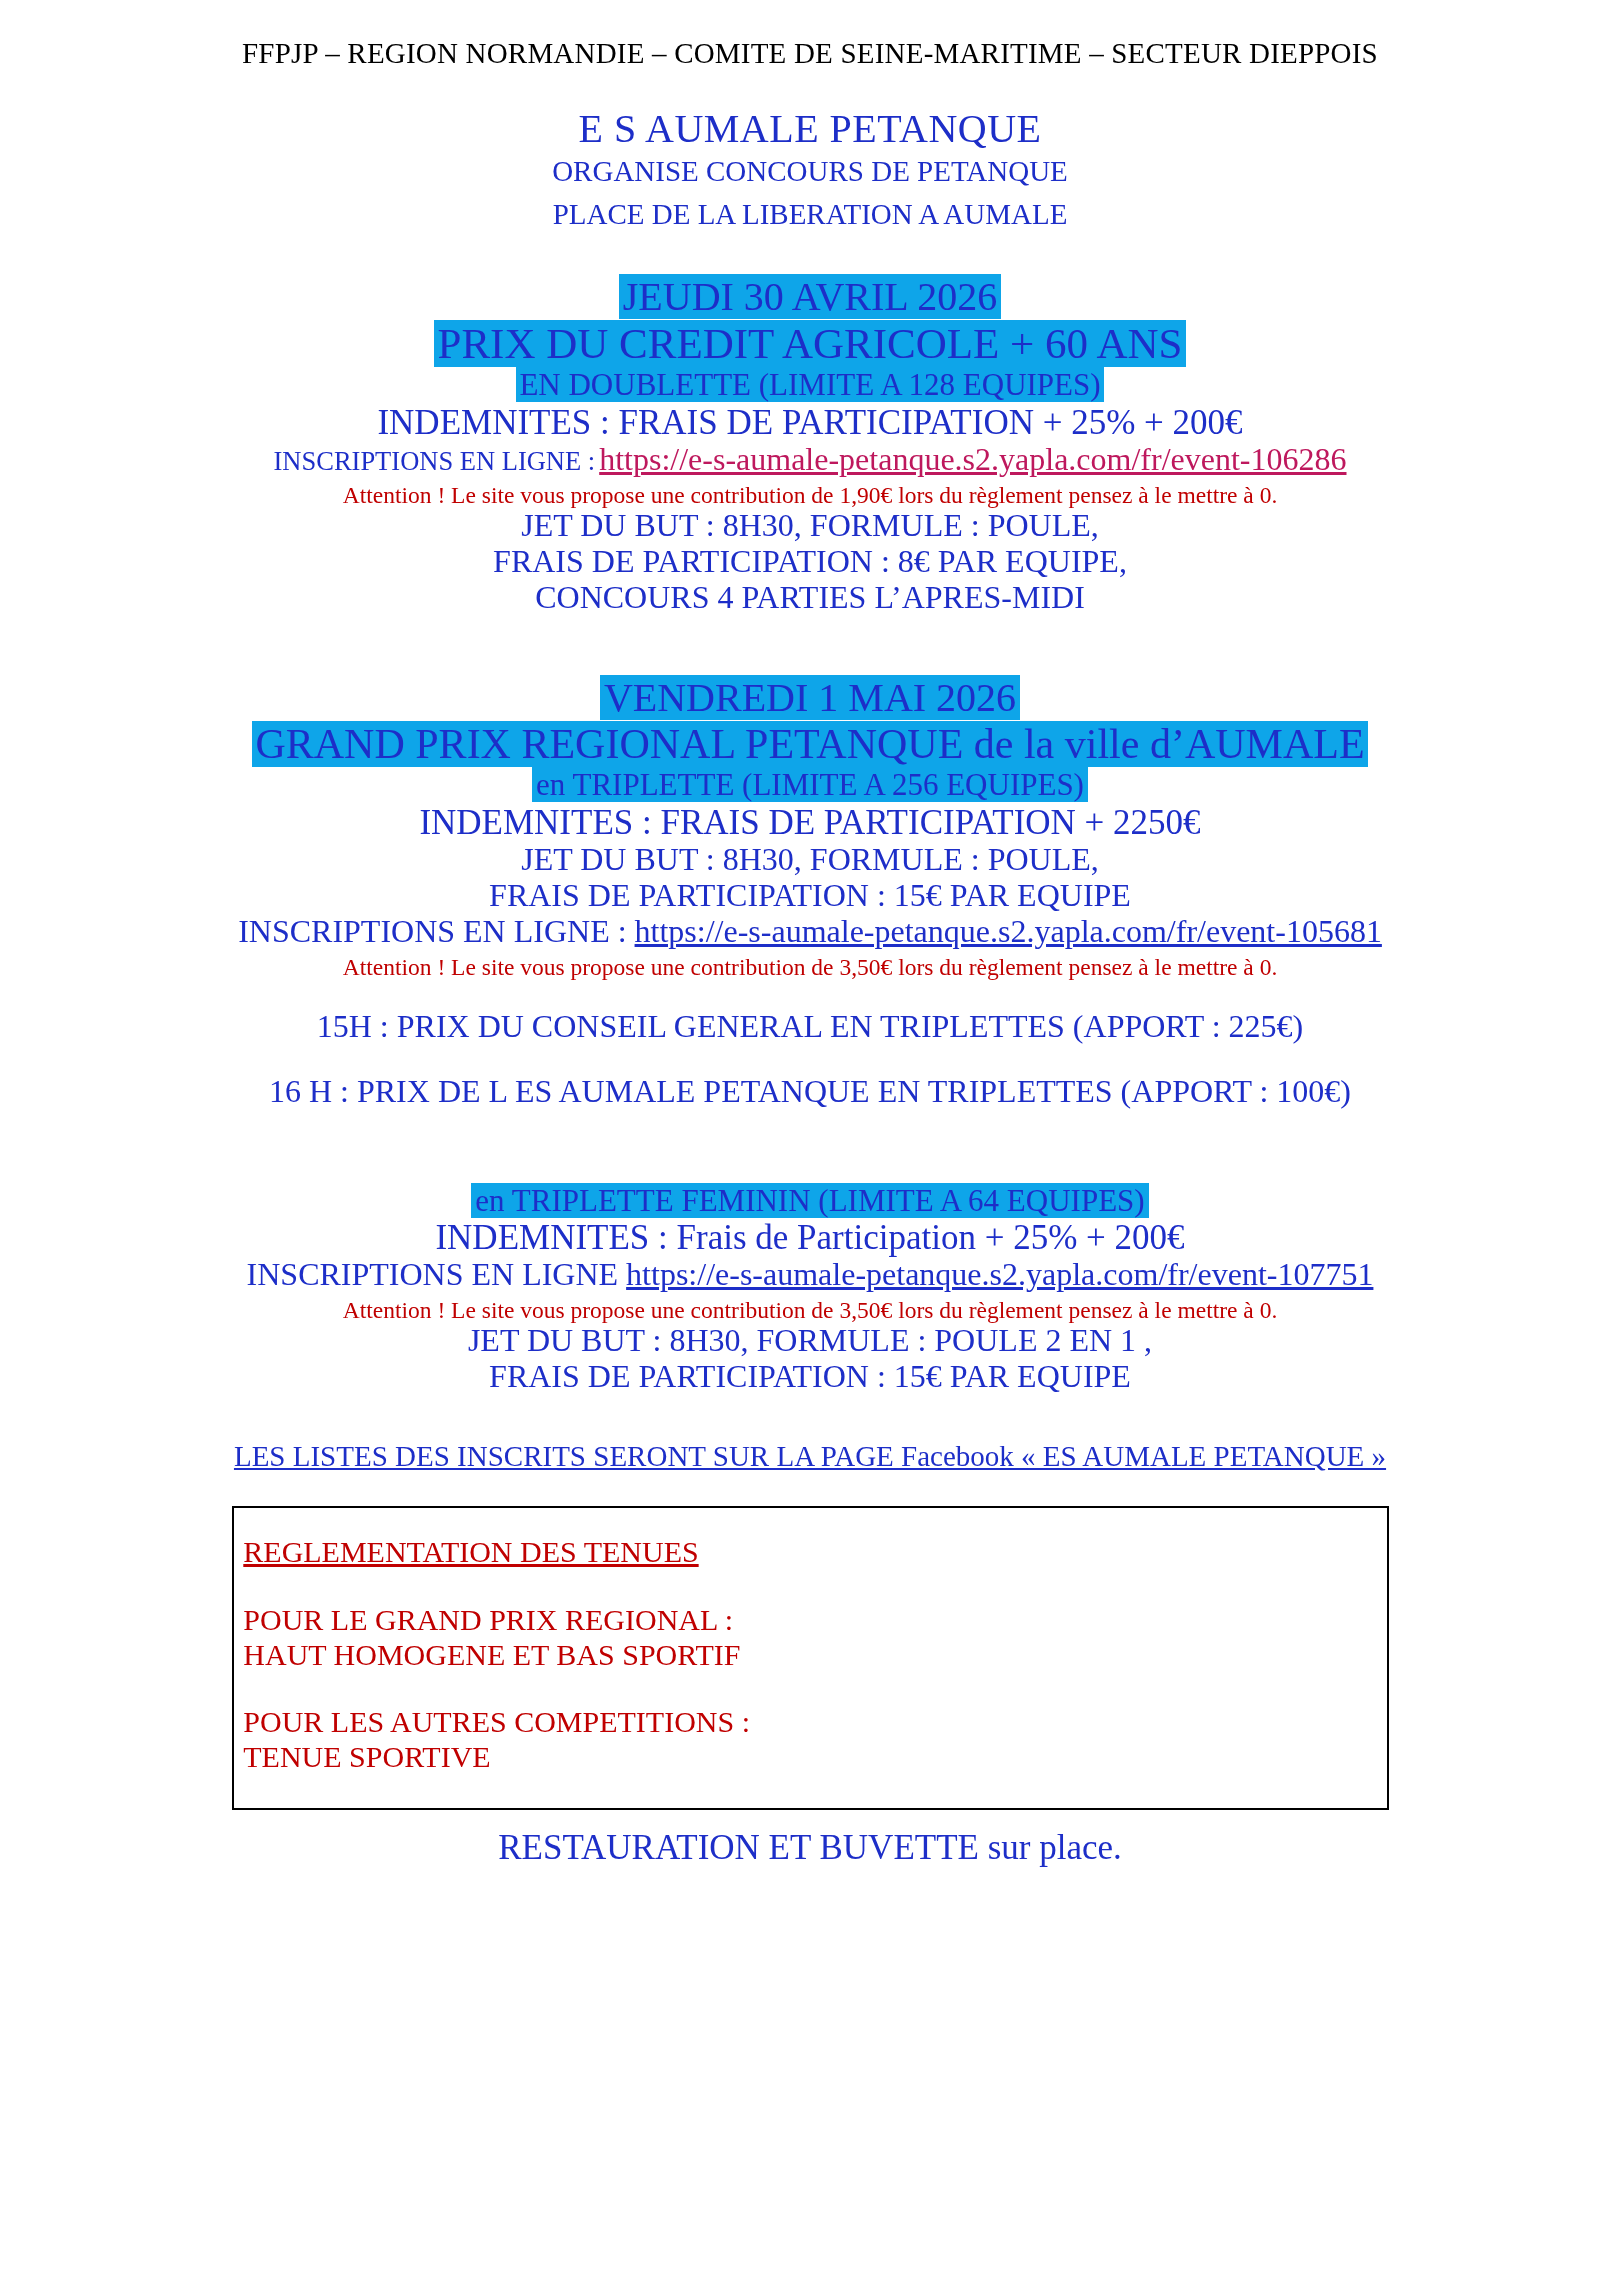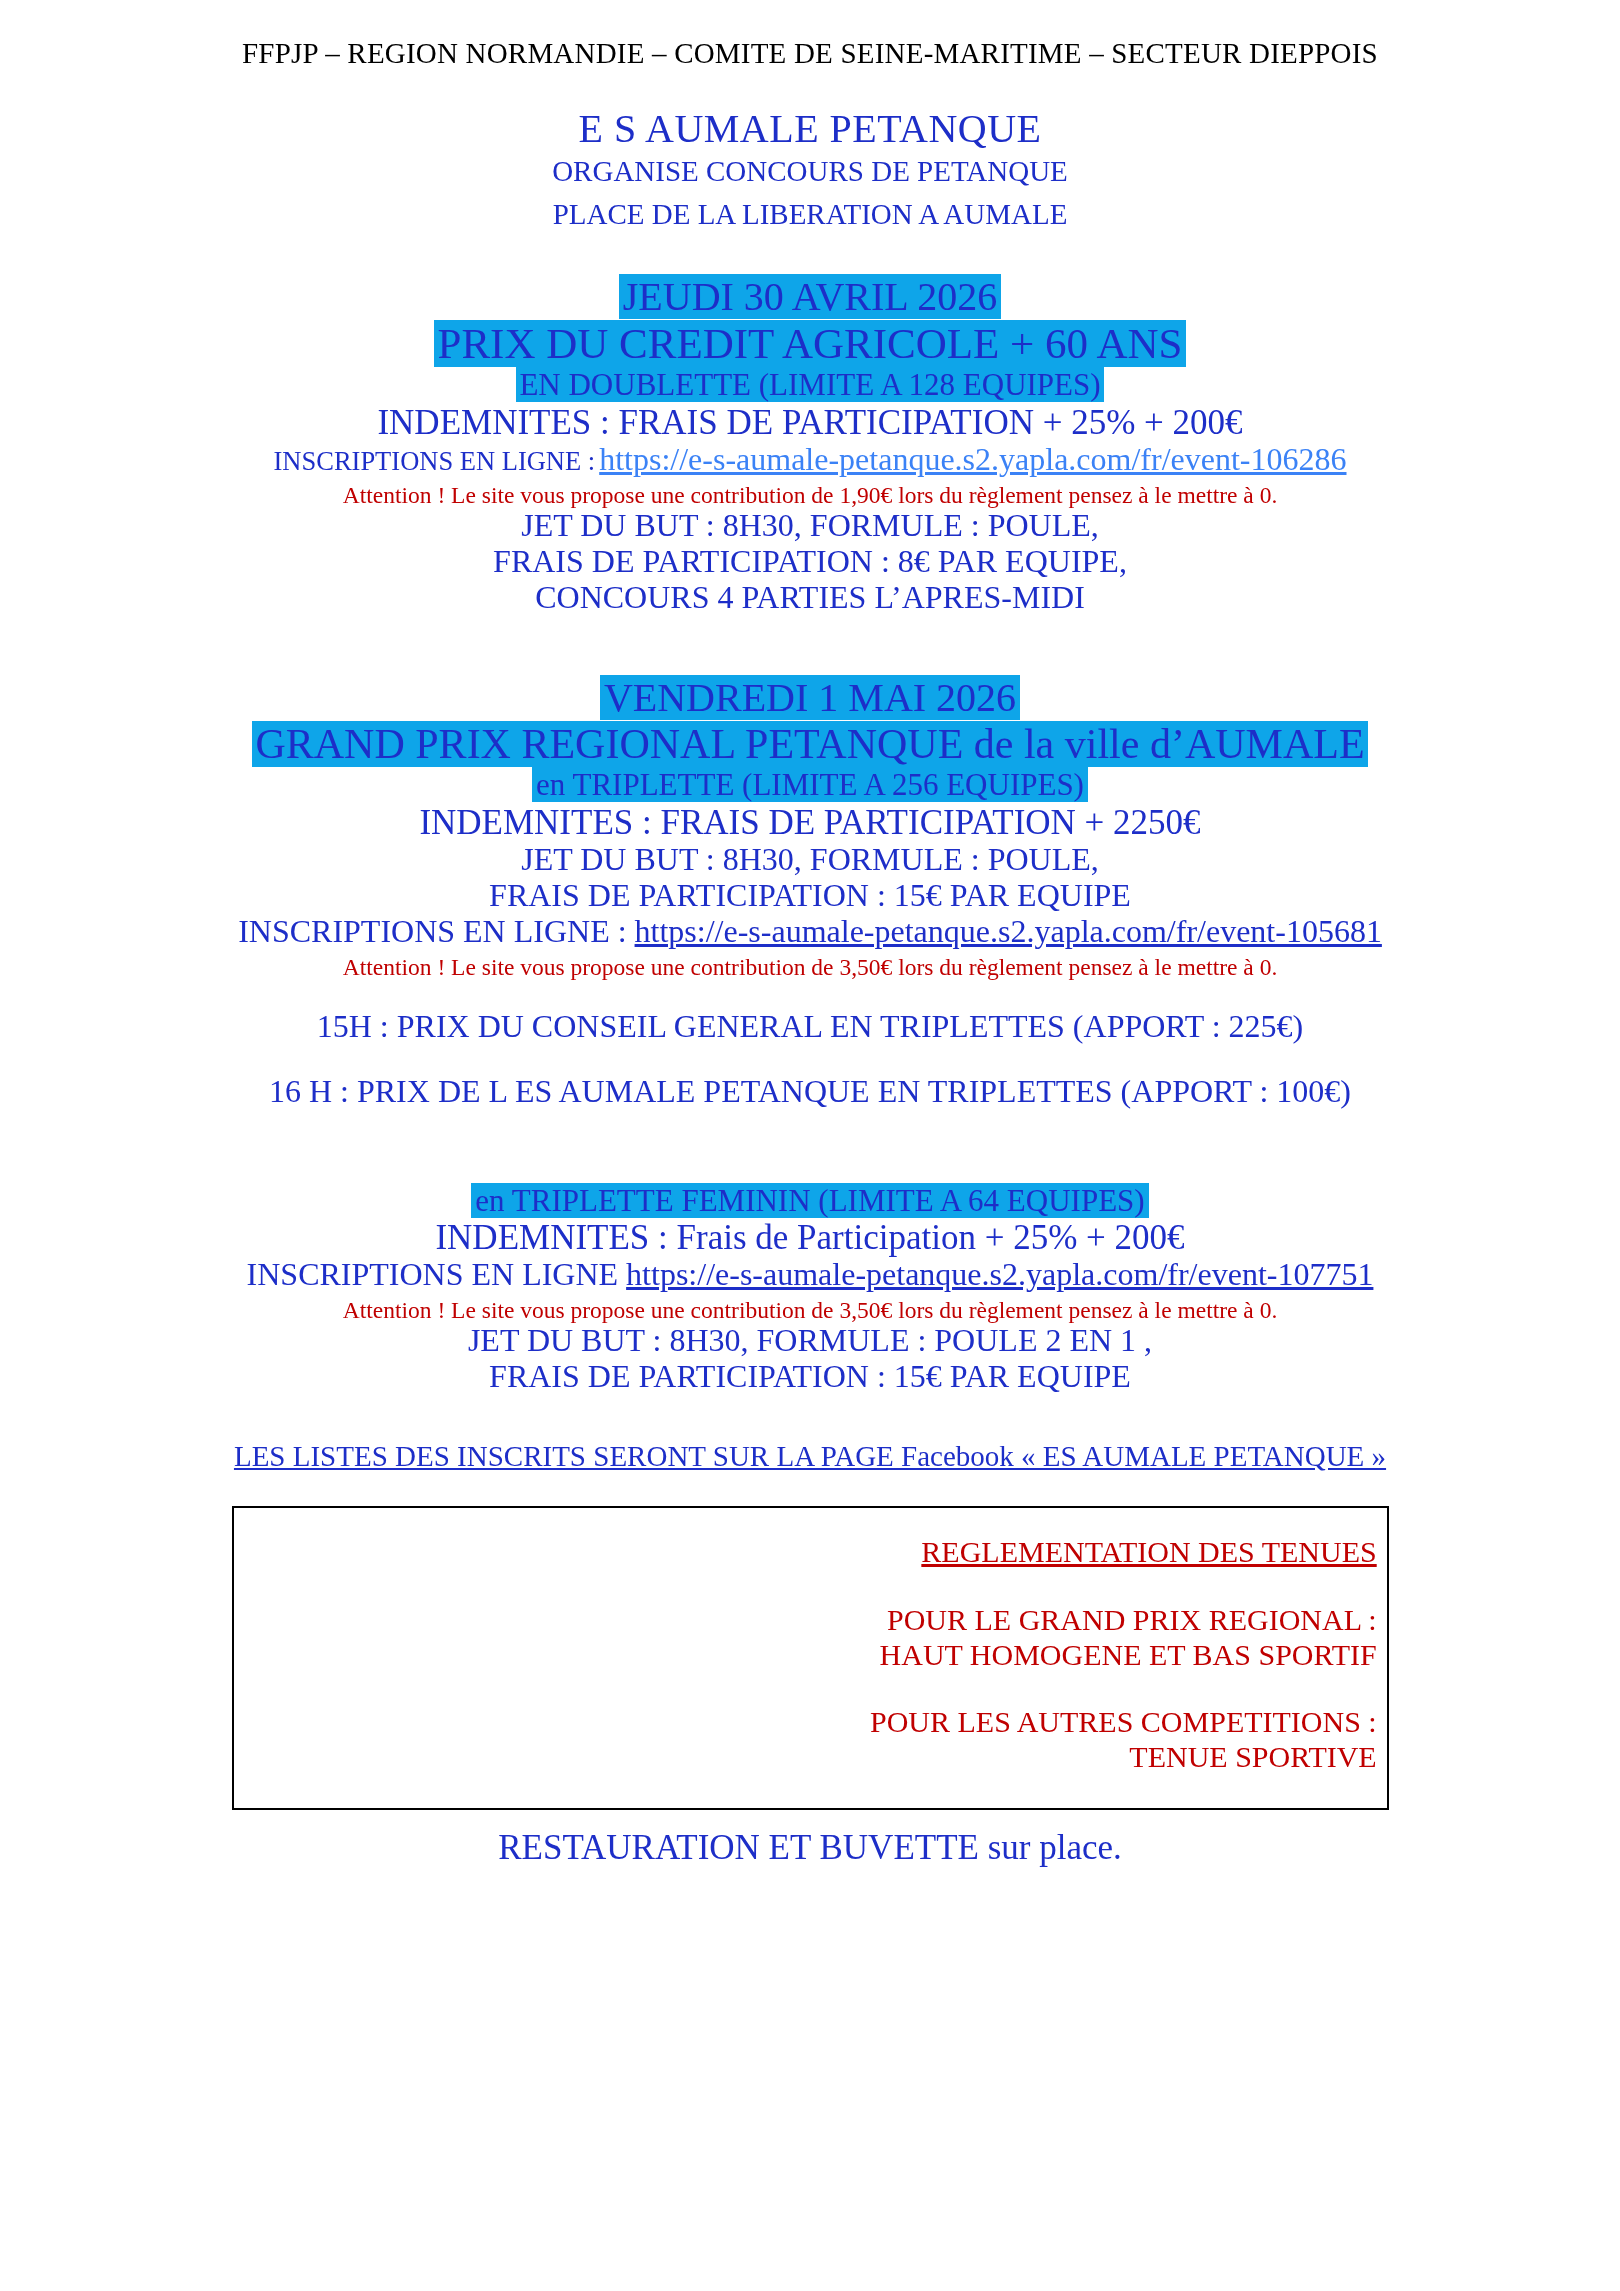--- a/index.html
+++ b/index.html
@@ -56,21 +56,21 @@
   .date-big { font-size: 40px; }
   .prix-big { font-size: 43px; }
   .formule { font-size: 31px; }
   .indemnites { font-size: 35px; }
   .line-30 { font-size: 32px; }
 
   .insc-label { font-size: 26.5px; }
   .insc-link {
     font-size: 32px;
     text-decoration: underline;
-    color: #3b82f6;
+    color: #be185d;
   }
   .insc-line-big { font-size: 32px; }
   .insc-line-big .lnk { text-decoration: underline; }
 
   .attention {
     color: #c00000;
     font-size: 23.5px;
     margin-top: 3.9px;
   }
 
@@ -84,21 +84,21 @@
     text-decoration: underline;
     margin-top: 3.9px;
   }
 
   .regl-box {
     border: 2px solid #000000;
     width: 1157px;
     margin: 33px auto 0 auto;
     padding: 27.4px 9.8px 33px 9.8px;
     box-sizing: border-box;
-    text-align: right;
+    text-align: left;
     color: #c00000;
   }
   .regl-title {
     font-size: 30px;
     text-decoration: underline;
     margin-bottom: 33px;
   }
   .regl-line { font-size: 30px; line-height: 1.18; }
   .regl-gap { height: 31px; }
 

